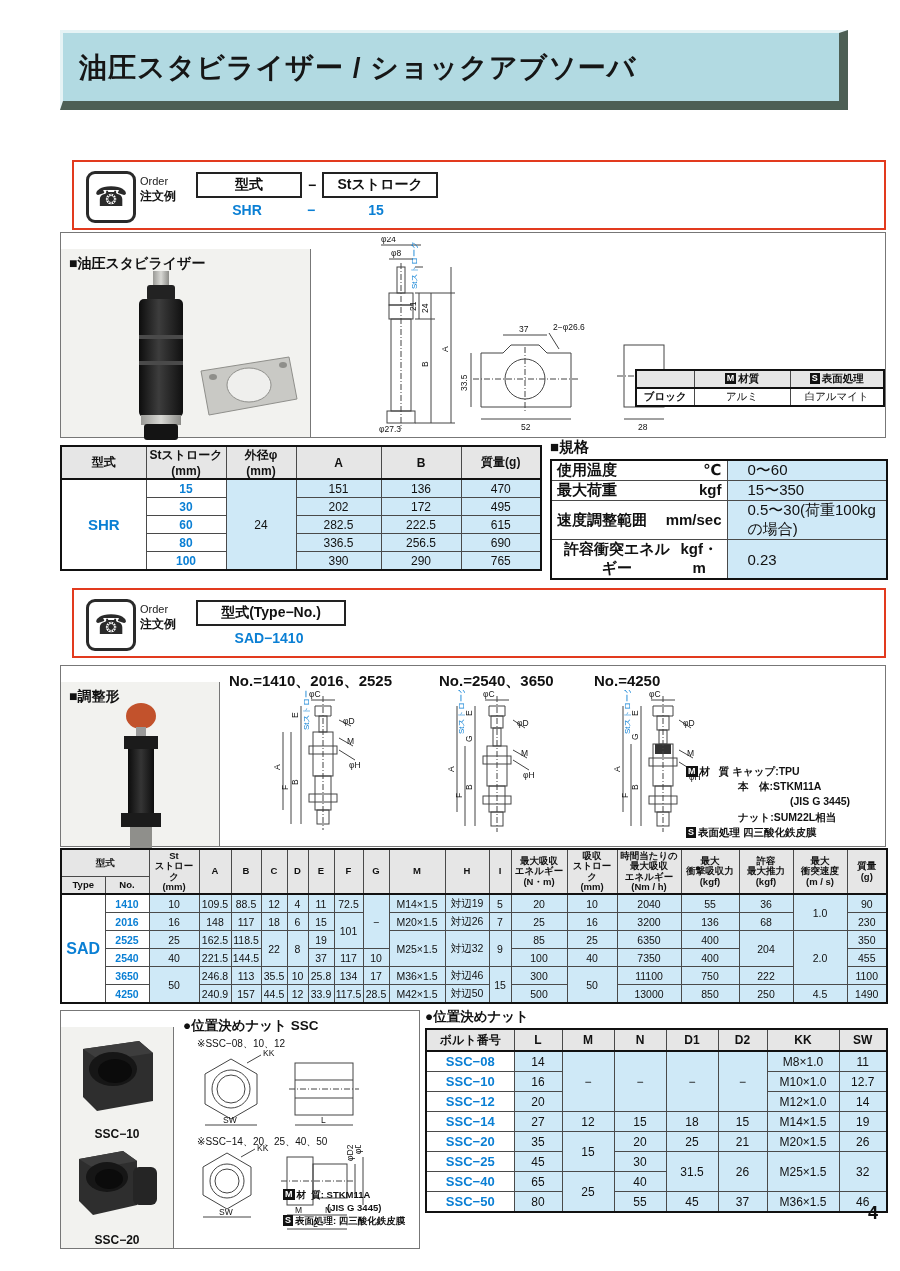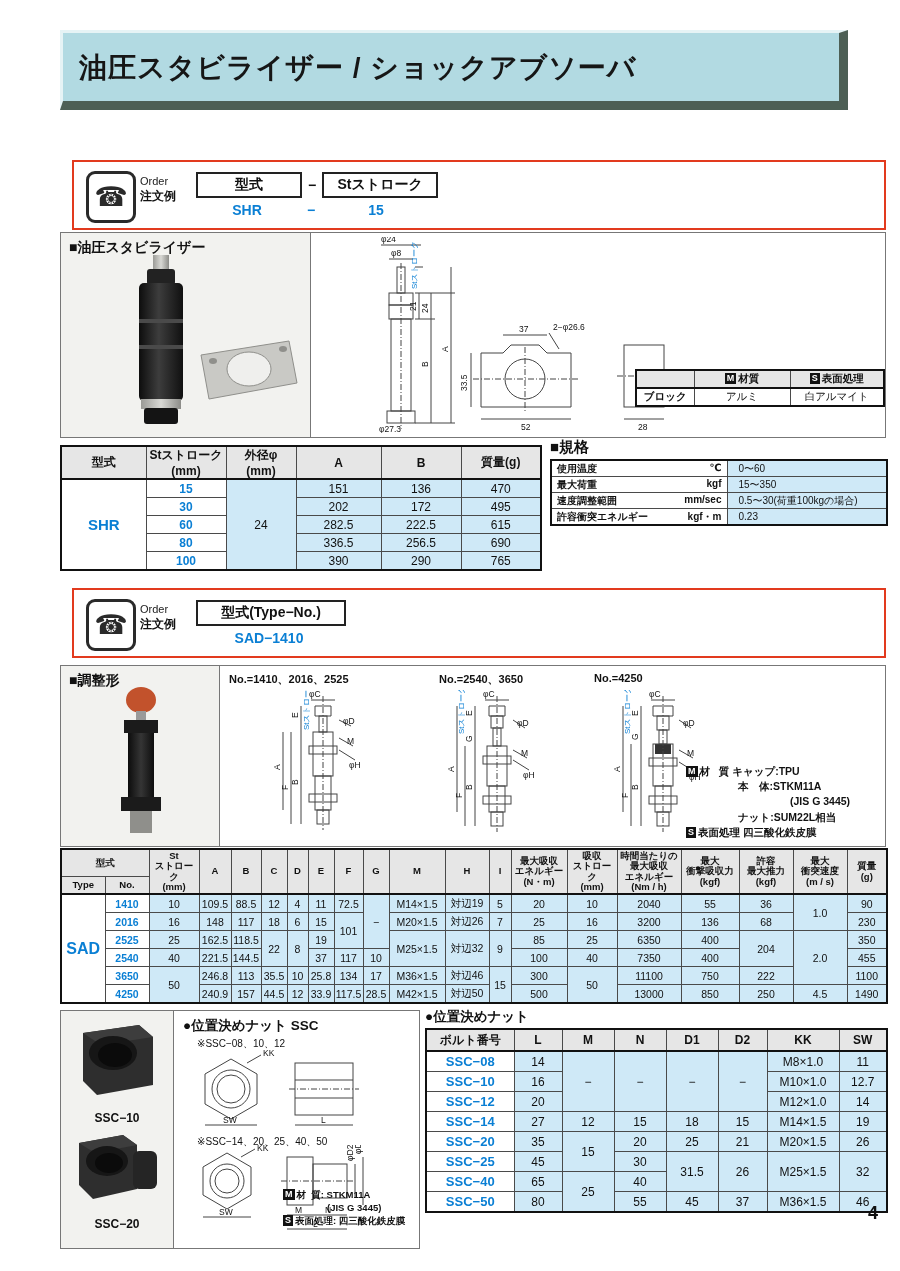--- a/index.html
+++ b/index.html
@@ -26,43 +26,43 @@
             text-align:center;padding:2px 8px;min-width:70px;}
   .order-row{position:absolute;left:122px;top:10px;display:flex;align-items:center;gap:6px;}
   .order-dash{font-weight:bold;font-size:14px;}
   .order-ex{position:absolute;left:122px;top:40px;display:flex;gap:6px;color:#0a7fd4;font-weight:bold;font-size:14px;}
   .order-ex span{display:inline-block;text-align:center;}
 
   
   .frame{border:1px solid #777;background:#fff;}
   .sec1{left:60px;top:232px;width:824px;height:204px;}
   .sec2{left:60px;top:665px;width:824px;height:180px;}
-  .photo-panel{position:absolute;left:0;top:0;bottom:0;background:#f2f2ef;border-right:1px solid #777;}
+  .photo-panel{position:absolute;left:0;top:16px;bottom:0;background:#f2f2ef;border-right:1px solid #777;}
   .sec-title{position:absolute;left:8px;top:6px;font-size:14px;font-weight:bold;color:#111;z-index:3;}
 
   
   table.ctab{border-collapse:collapse;table-layout:fixed;background:#fff;}
   table.ctab{border:2px solid #111;}
   table.ctab th,table.ctab td{border:1px solid #4a4a4a;text-align:center;vertical-align:middle;padding:0 1px;overflow:hidden;}
   table.ctab th{background:#e6e6e6;font-weight:bold;border-bottom:2px solid #111;}
   .pre{white-space:pre-line;}
   .blue{color:#0a7fd4;font-weight:bold;}
   .cb{background:#cfe9f7;}
   .sq{display:inline-block;background:#111;color:#fff;font-size:9px;font-weight:bold;
       padding:0 2px;margin-right:2px;line-height:11px;vertical-align:1px;}
 
   .shr-tab{left:60px;top:445px;width:480px;font-size:12px;}
   .shr-tab th{font-size:12px;height:20px;}
   .shr-tab td{height:17px;}
 
   .specs-title{left:550px;top:438px;font-size:15px;font-weight:bold;}
-  .specs-tab{left:550px;top:459px;width:336px;font-size:10px;}
+  .specs-tab{left:550px;top:459px;width:336px;font-size:15px;}
   .specs-tab td{height:15px;}
   .spec-label{display:flex;justify-content:space-between;padding:0 4px;font-weight:bold;}
-  .specs-tab td.val{text-align:left;padding-left:11px;}
+  .specs-tab td.val{text-align:left;padding-left:20px;}
 
   .mat1-tab{left:574px;top:136px;width:248px;font-size:10.5px;position:absolute;}
   .mat1-tab th{height:16px;border-bottom:1px solid #111;}
   .mat1-tab td{height:16px;}
 
   .sad-tab{left:60px;top:848px;width:826px;font-size:10.5px;}
   .sad-tab th{font-size:9.5px;line-height:1.1;}
   .sad-tab td{height:17px;}
   .sad-tab tr.h1 th{height:26px;}
   .sad-tab tr.h2 th{height:16px;}
@@ -76,21 +76,21 @@
   .ssc-title-r{left:425px;top:1008px;font-size:13.5px;font-weight:bold;}
   .ssc-tab{left:425px;top:1028px;width:461px;font-size:12px;border-radius:19px;}
   .ssc-tab th{height:20px;}
   .ssc-tab td{height:19px;}
 
   .pagenum{left:868px;top:1203px;font-size:18px;font-weight:bold;}
 
   
   .dim{font-size:8.5px;fill:#111;font-family:"Liberation Sans","DejaVu Sans",sans-serif;}
   .dimb{font-size:8px;fill:#0a7fd4;font-family:"Liberation Sans","DejaVu Sans",sans-serif;}
-  .dwl{position:absolute;font-size:11px;font-weight:bold;}
+  .dwl{position:absolute;font-size:15px;font-weight:bold;}
   svg{display:block;}
   .mat2-note{position:absolute;left:625px;top:98px;font-size:10.5px;line-height:1.45;font-weight:bold;}
 </style>
 </head>
 <body>
 
 <div class="page">
 
   <div class="abs banner">
     <h1>油圧スタビライザー / ショックアブソーバ</h1>

